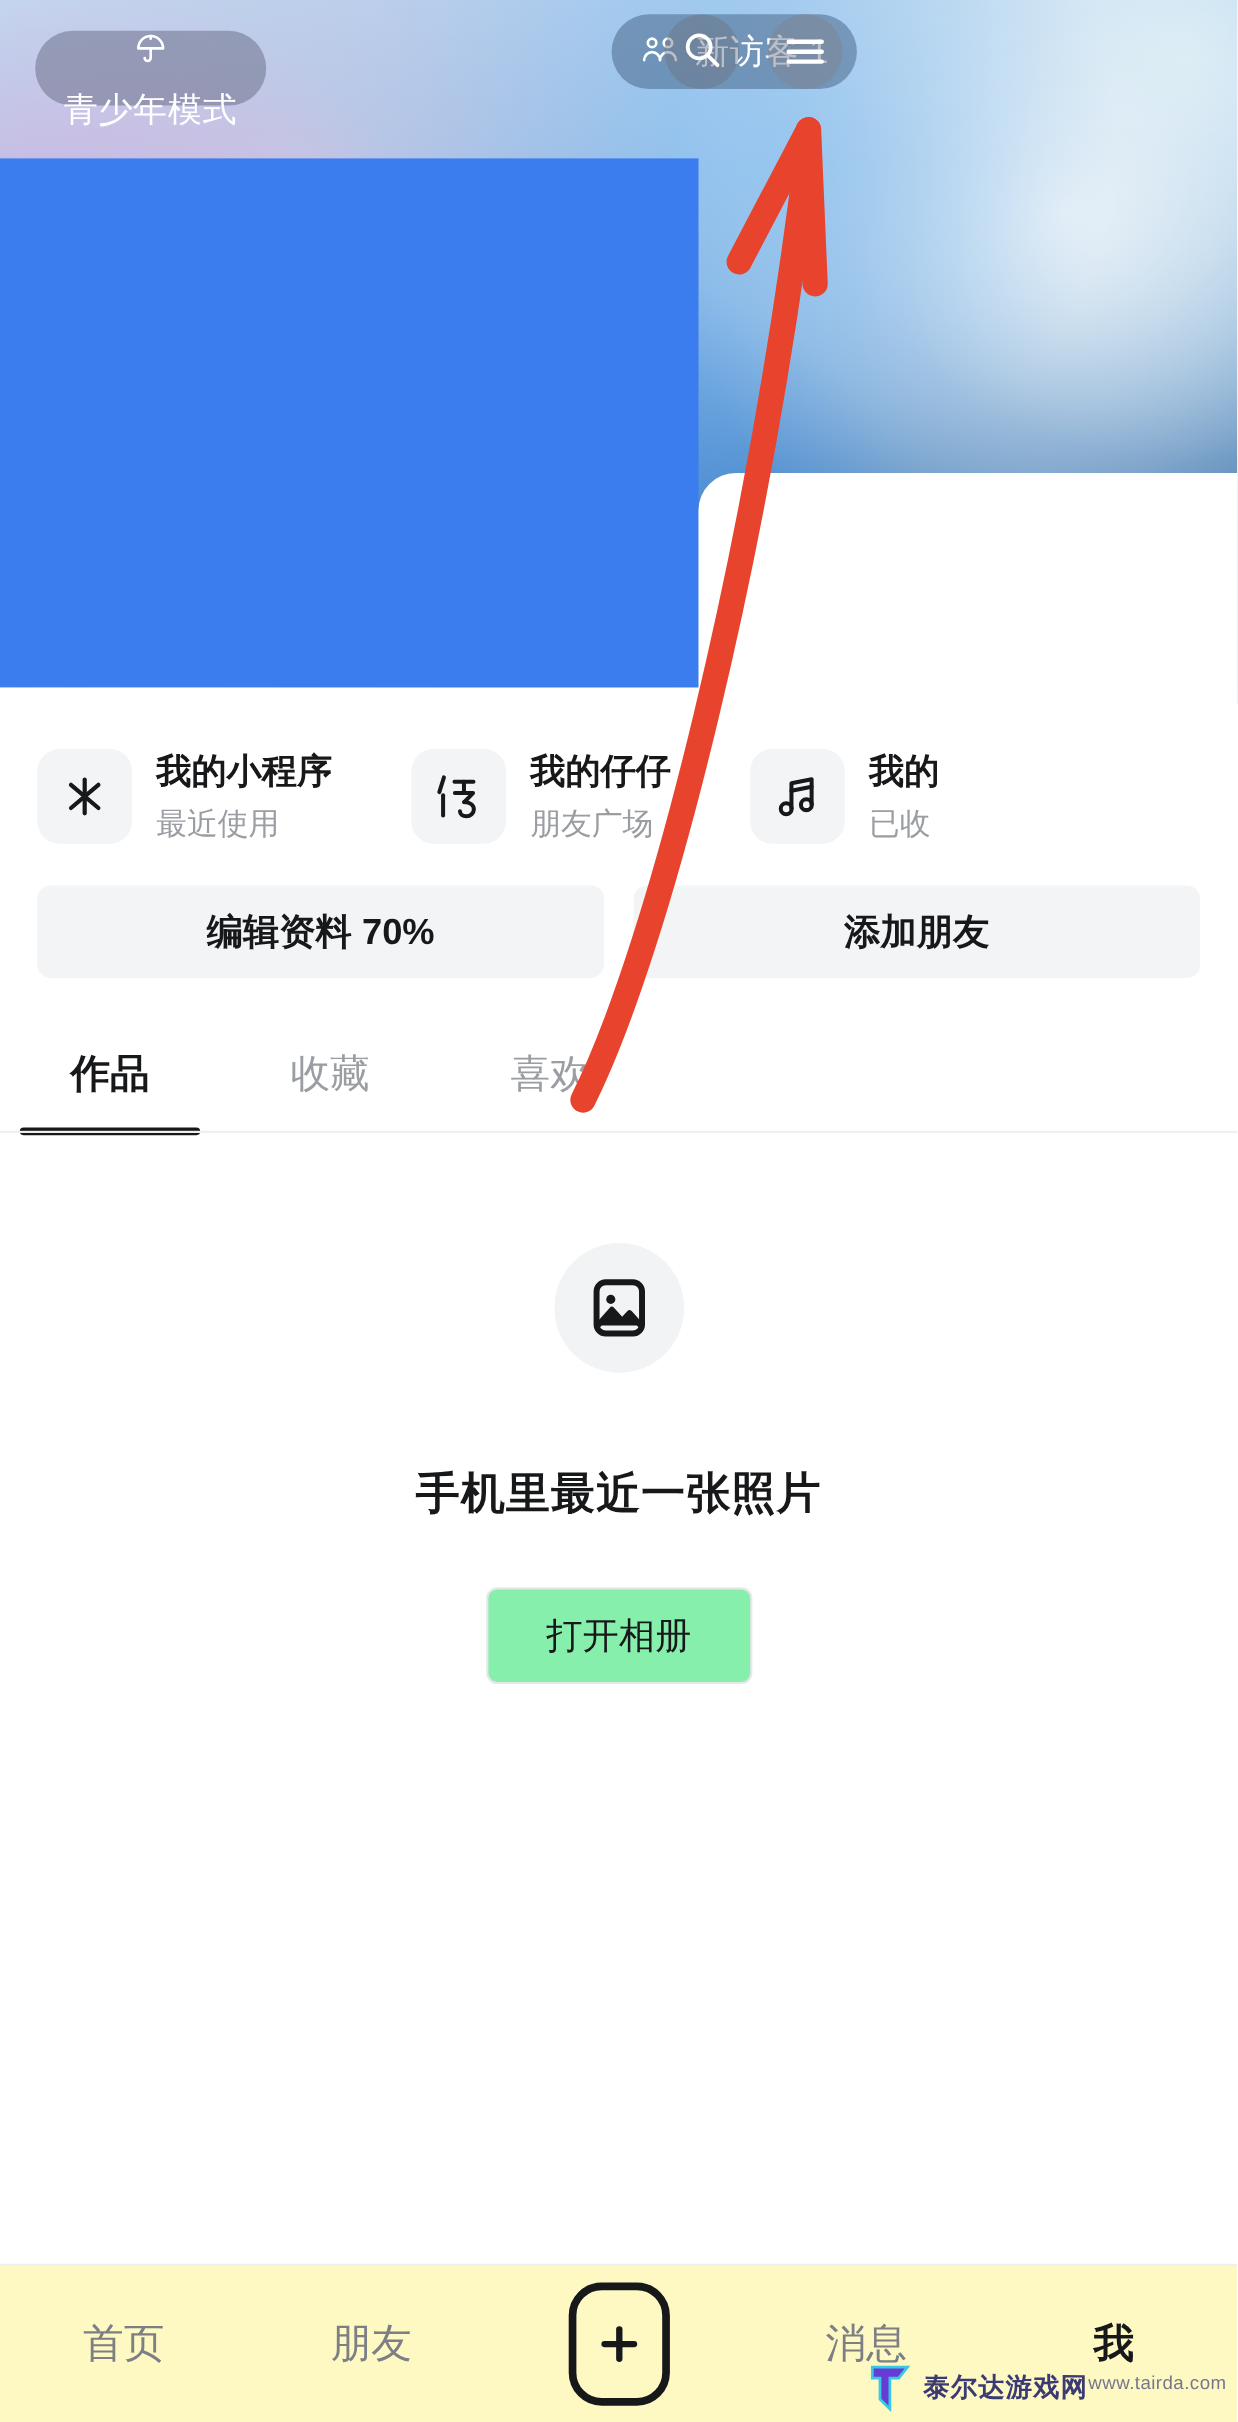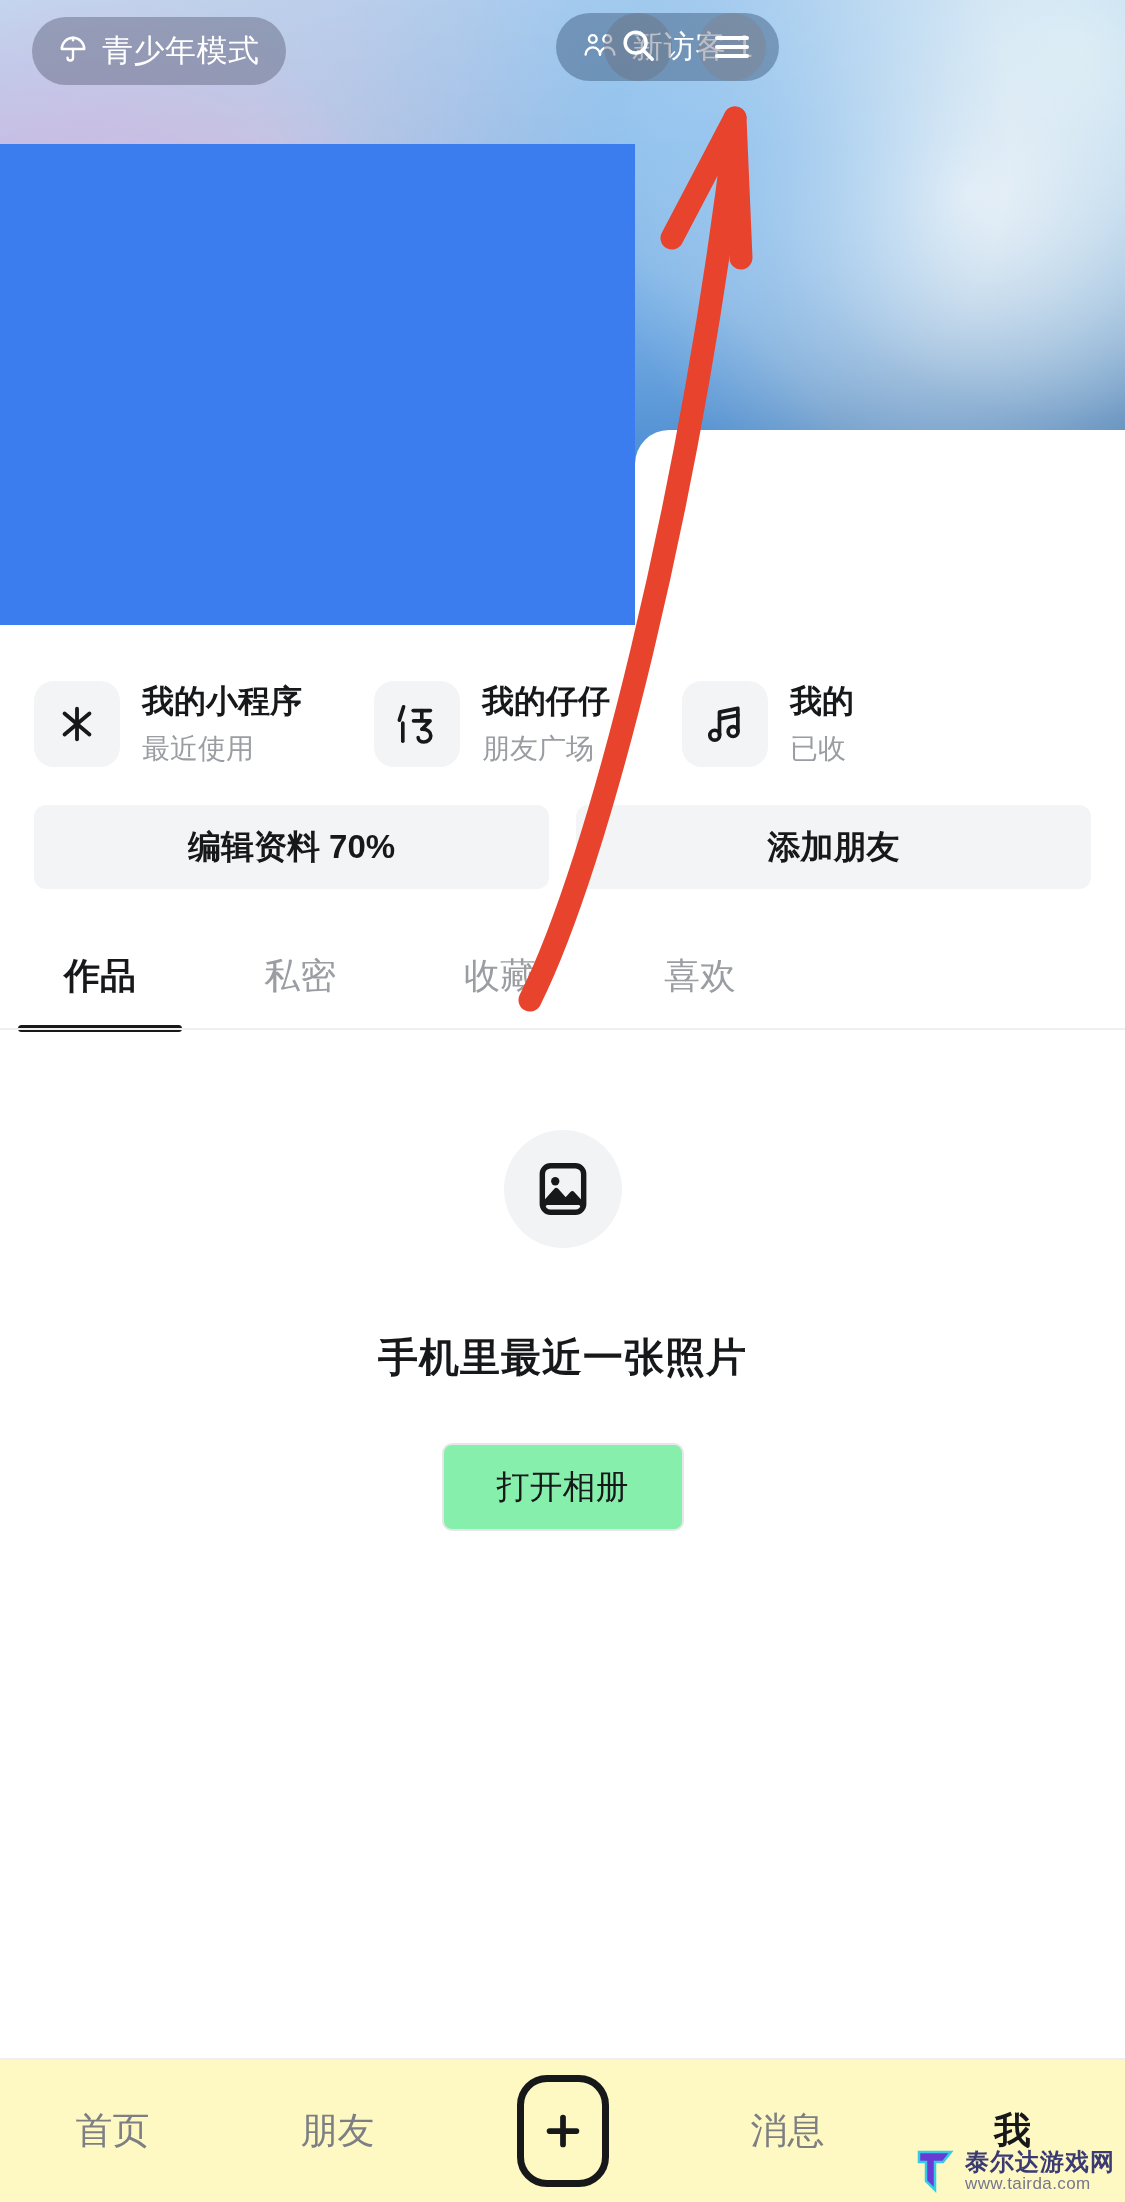--- a/index.html
+++ b/index.html
@@ -29,21 +29,21 @@
     background:linear-gradient(180deg, rgba(255,255,255,0.10) 0%, rgba(255,255,255,0) 24%);
   }
 
   
   .topbar { position:absolute; left:0; top:0; width:1125px; height:110px; }
   .pill {
     position:absolute; display:flex; align-items:center; gap:14px;
     height:68px; border-radius:34px; padding:0 26px;
     background:rgba(90,95,120,0.45); color:#fff;
   }
-  .pill-teen { left:32px; top:17px; }
+  .pill-teen { left:32px; top:28px;flex-direction:column; }
   .pill-visitor { left:556px; top:13px; background:rgba(62,92,125,0.48); }
   .pill-label { font-size:31px; letter-spacing:.5px; white-space:nowrap; color:#fff; }
   .circ-btn {
     position:absolute; top:13px; width:68px; height:68px; border-radius:50%;
     background:rgba(108,115,132,0.46); display:flex; align-items:center; justify-content:center;
   }
   .btn-search { left:604px; }
   .btn-menu { left:698px; background:rgba(126,133,148,0.52); }
   .hb-line { display:block; width:34px; height:4px; background:#fff; border-radius:2px; margin:5px 0; }
 
@@ -123,21 +123,21 @@
   }
 
   
   .arrow { position:absolute; left:0; top:0; width:1125px; height:2202px; pointer-events:none; }
 
   
   .watermark {
     position:absolute; right:10px; bottom:8px; display:flex; align-items:center; gap:8px; opacity:.92;
   }
   .wm-logo { width:44px; height:46px; }
-  .wm-texts { display:flex; flex-direction:column; line-height:1.05; }
+  .wm-texts { display:flex; flex-direction:row; line-height:1.05; }
   .wm-name { font-size:24px; font-weight:bold; color:#2b2b6e; letter-spacing:1px; }
   .wm-url { font-size:17px; color:#6b6b88; letter-spacing:.4px; }
 </style>
 </head>
 <body>
 
 <div id="screen">
 
   <div class="cover"></div>
   <div class="cover-soft"></div>
@@ -243,23 +243,20 @@
     <div class="act-btn">编辑资料 70%</div>
     <div class="act-btn">添加朋友</div>
   </div>
 
   <div class="tabs">
     <div class="tab active">
       <span class="tab-label">作品</span>
       <span class="tab-underline"></span>
     </div>
     <div class="tab">
-      <span class="tab-label">私密</span>
-    </div>
-    <div class="tab">
       <span class="tab-label">收藏</span>
     </div>
     <div class="tab">
       <span class="tab-label">喜欢</span>
     </div>
   </div>
   <div class="tabs-rule"></div>
 
   <div class="empty">
     <div class="empty-circle">

